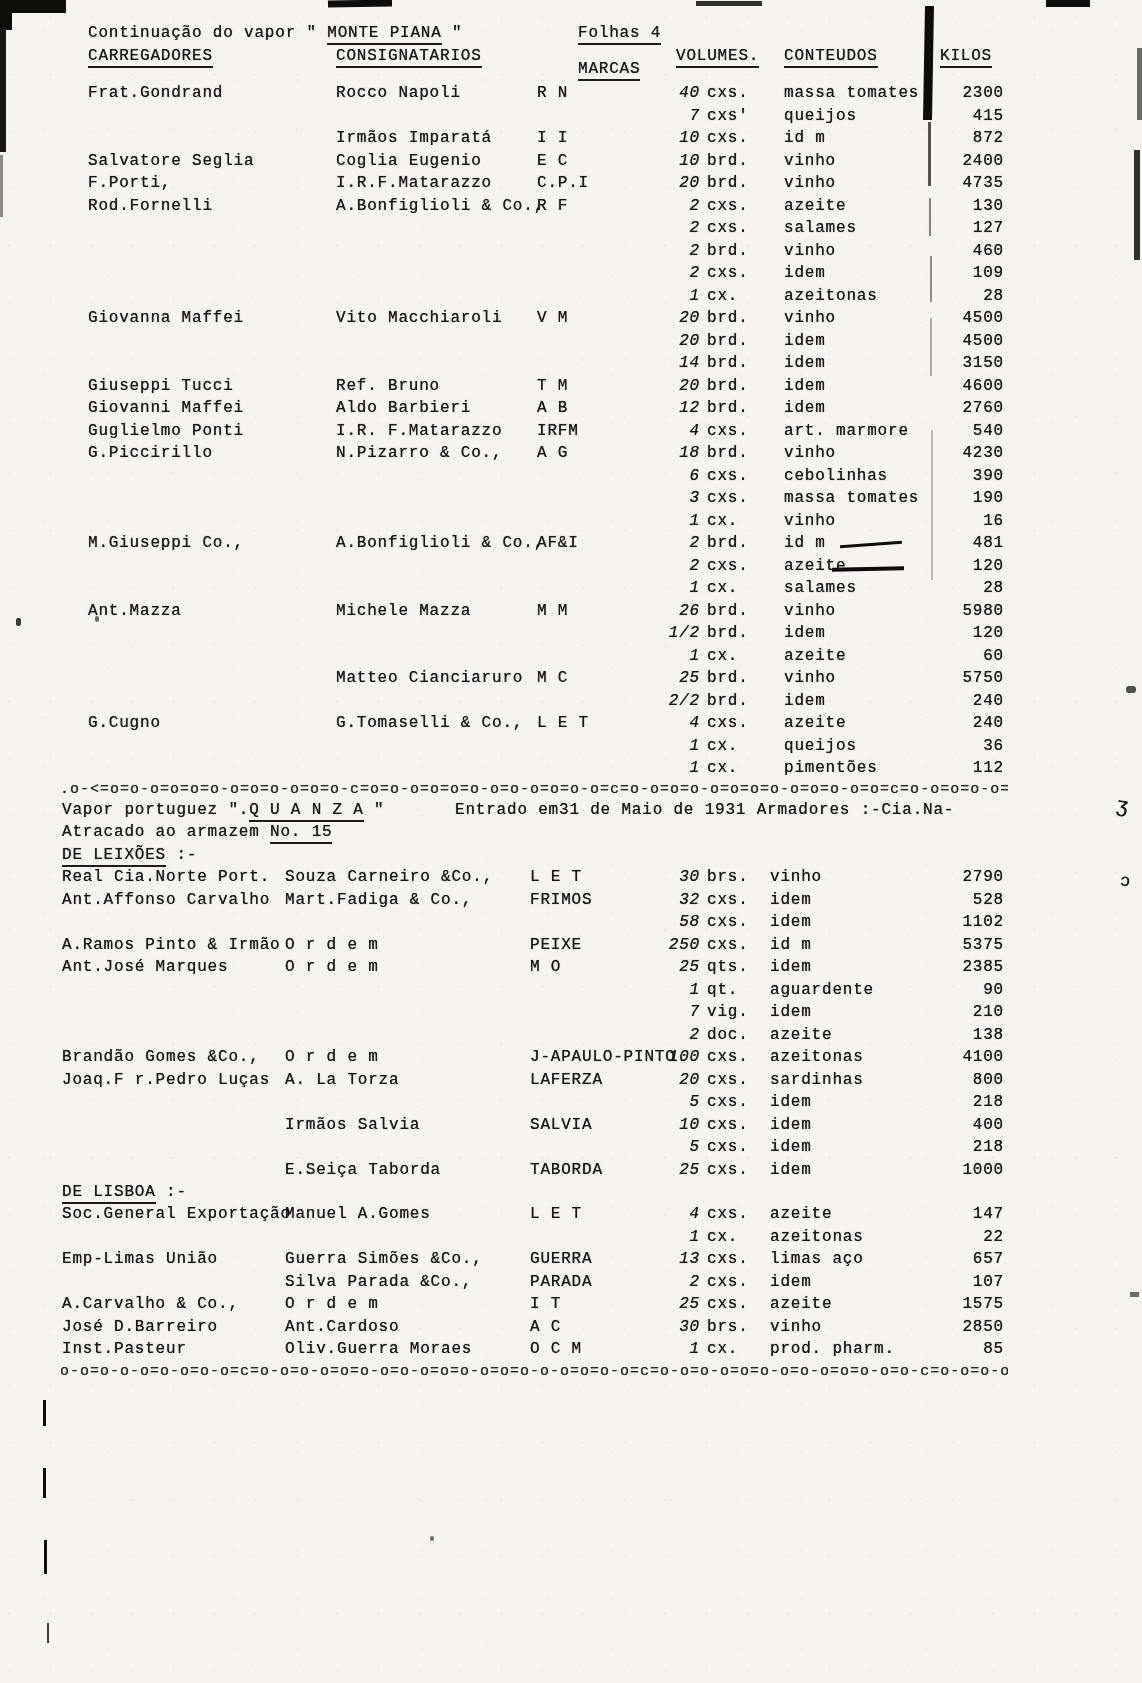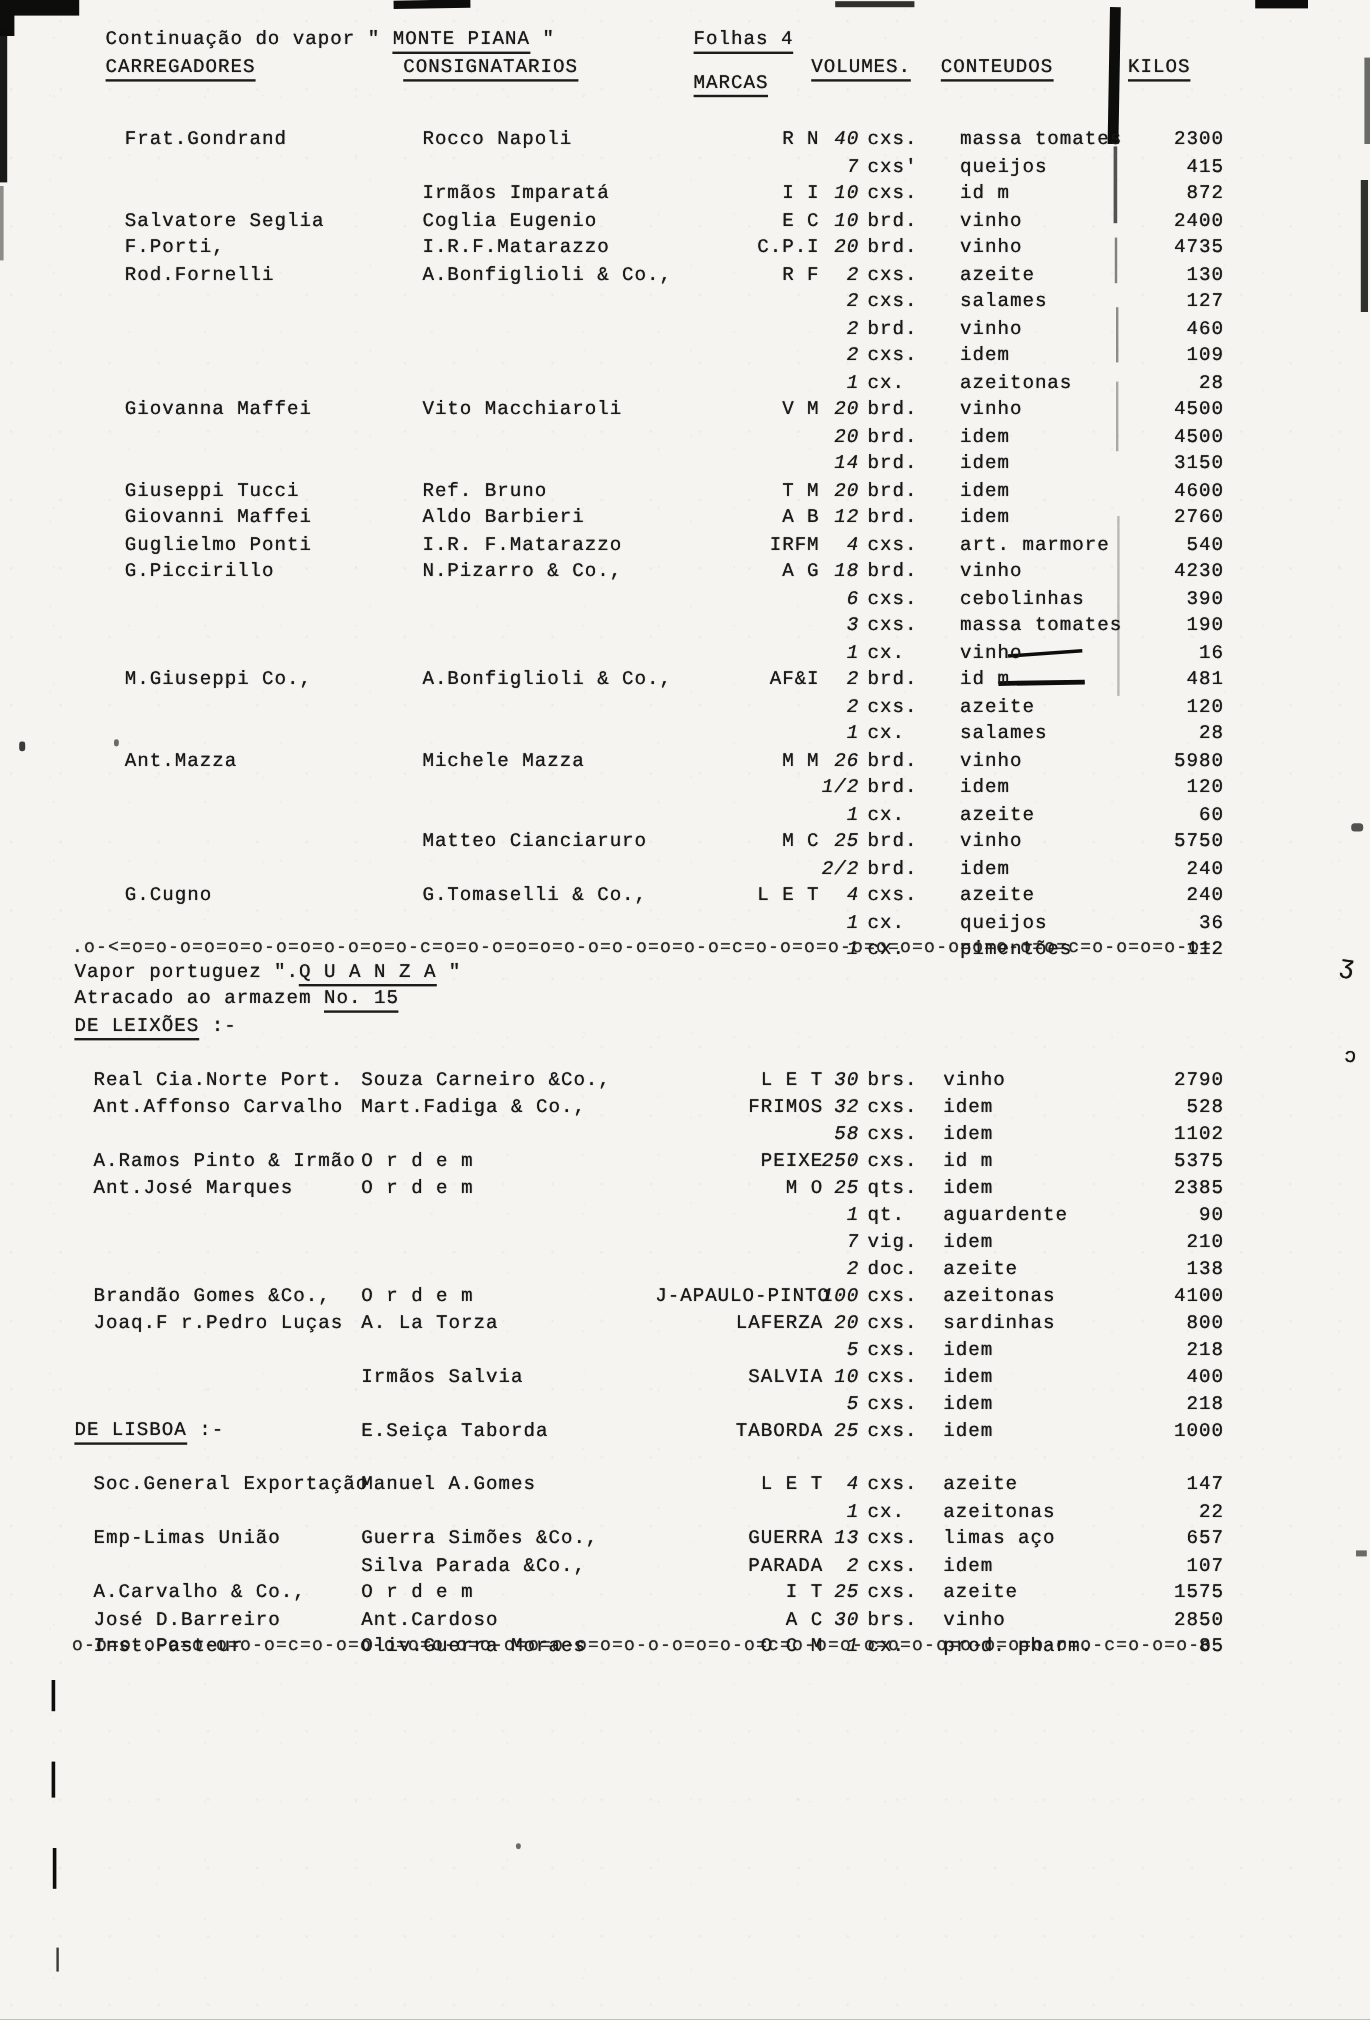--- a/index.html
+++ b/index.html
@@ -11,26 +11,26 @@
       radial-gradient(circle at 71% 64%, rgba(20,20,20,0.045) 0.5px, transparent 1.2px),
       radial-gradient(circle at 47% 12%, rgba(20,20,20,0.04) 0.5px, transparent 1.1px);
     background-size:41px 57px,63px 49px,89px 71px;
     overflow:hidden;
     font-family:"Liberation Mono","DejaVu Sans Mono",monospace;
     font-size:16px;letter-spacing:0.8px;color:#191917;
     text-shadow:0 0 0.7px rgba(15,15,15,0.85);
   }
   .abs{position:absolute;white-space:nowrap;}
   .u{border-bottom:2px solid #1c1c1a;padding-bottom:1px;}
-  .rows{position:absolute;left:16px;right:0;margin-top:23px;}
+  .rows{position:absolute;left:0;right:0;}
   .row{position:relative;height:22.5px;}
   .row span{position:absolute;top:0;white-space:nowrap;}
   .c1{left:88px;}
   .c2{left:336px;}
-  .c3{left:537px;width:130px;text-align:right;}
+  .c3{left:537px;width:130px;text-align:left;}
   .c4{left:610px;width:90px;text-align:right;font-style:italic;}
   .c5{left:707px;}
   .c6{left:784px;}
   .c7{left:928px;width:76px;text-align:right;}
   .s2 .c1{left:62px;}
   .s2 .c2{left:285px;}
   .s2 .c3{left:530px;width:140px;}
   .s2 .c6{left:770px;}
   .sep{left:60px;width:948px;overflow:hidden;font-size:15px;letter-spacing:1px;opacity:.92;}
   .sup{font-size:11px;vertical-align:6px;}
@@ -392,20 +392,21 @@
     <span class="c6">pimentões</span>
     <span class="c7">112</span>
   </div>
     </div>
 
   <div class="abs sep" style="top:781px;">.o-&lt;=o=o-o=o=o=o-o=o=o-o=o=o-c=o=o-o=o=o=o-o=o-o=o=o-o=c=o-o=o=o-o=o=o=o-o=o=o-o=o=c=o-o=o=o-o=o=o-o=o=o-o=o</div>
 
   <div class="abs" style="left:62px;top:801px;">
     <span>Vapor portuguez ".</span><span class="u">Q U A N Z A</span><span> "</span>
   </div>
+  <div class="abs" style="left:455px;top:801px;">Entrado em31 de Maio de 1931 Armadores :-Cia.Na-</div>
   <div class="abs" style="left:62px;top:823px;">
     <span>Atracado ao armazem </span><span class="u">No. 15</span>
   </div>
   <div class="abs" style="left:62px;top:846px;">
     <span class="u">DE LEIXÕES</span><span> :-</span>
   </div>
 
   <div class="rows s2" style="top:868px;">
       <div class="row">
     <span class="c1">Real Cia.Norte Port.</span>

